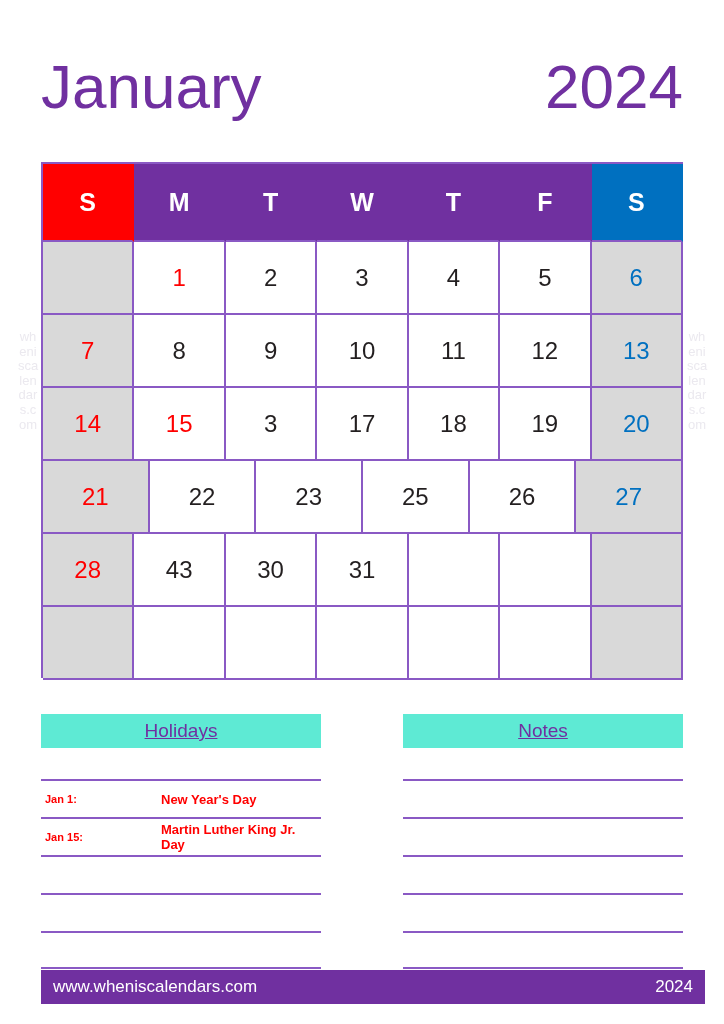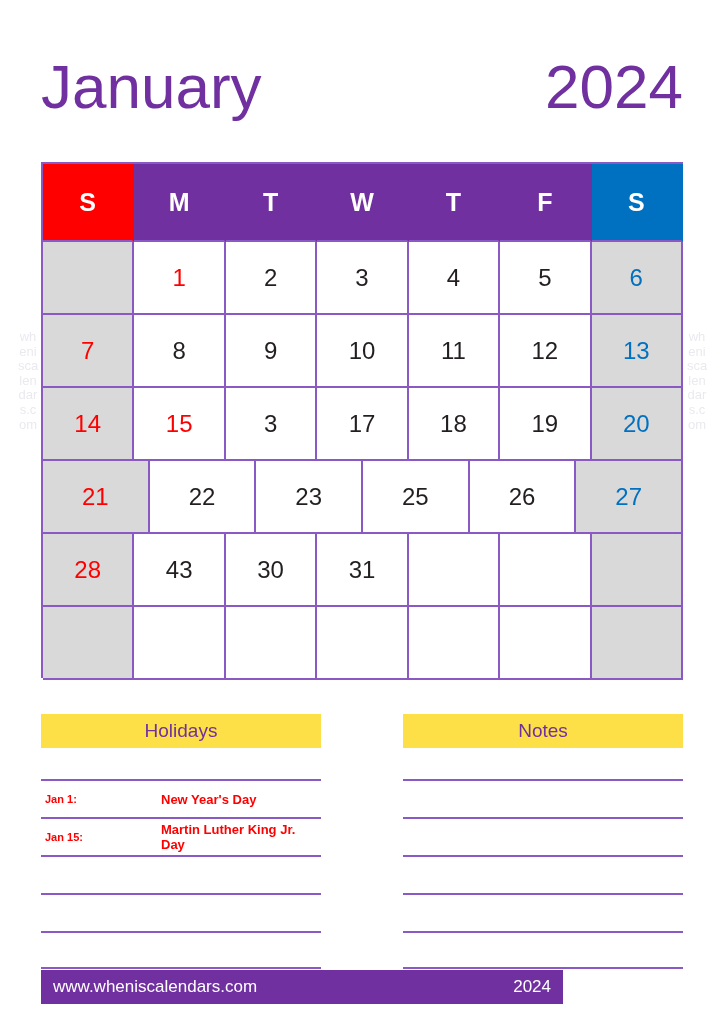--- a/index.html
+++ b/index.html
@@ -124,26 +124,27 @@
     width: 642px;
     height: 236px;
     display: flex;
     justify-content: space-between;
     z-index: 2;
   }
   .panel { width: 280px; }
 
   .panel-head {
     height: 34px;
-    background: #fde047;
+    background: #5eead4;
     display: flex;
     align-items: center;
     justify-content: center;
     color: #7030a0;
     font-size: 19px;
+    text-decoration: underline;
   }
 
   .panel-lines {
     margin-top: 31px;
   }
   .line-row {
     height: 38px;
     border-top: 2.5px solid #8a59c4;
     display: flex;
     align-items: center;
@@ -164,21 +165,21 @@
     font-size: 13px;
     font-weight: bold;
     padding-left: 32px;
   }
 
   
   .footer {
     position: absolute;
     left: 41px;
     top: 970px;
-    width: 522px;
+    width: 664px;
     height: 34px;
     background: #7030a0;
     display: flex;
     align-items: center;
     justify-content: space-between;
     padding: 8px 12px;
     z-index: 2;
   }
   .footer-url,
   .footer-year {

